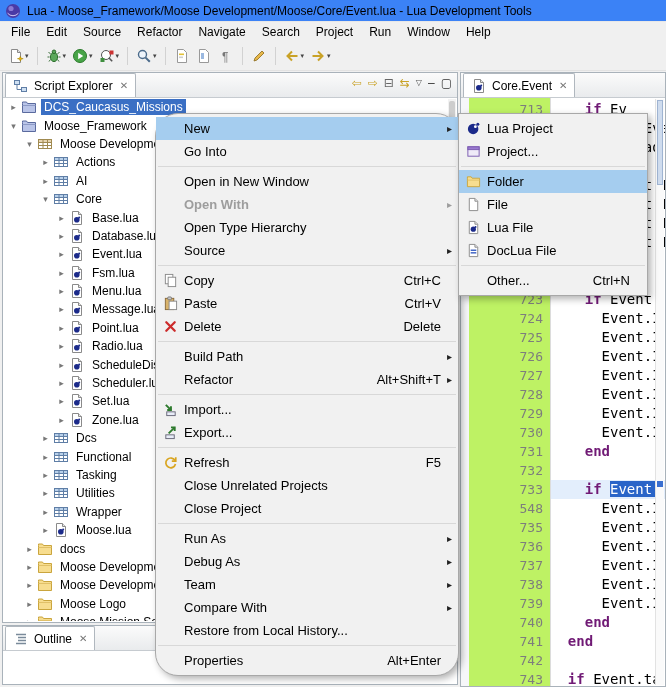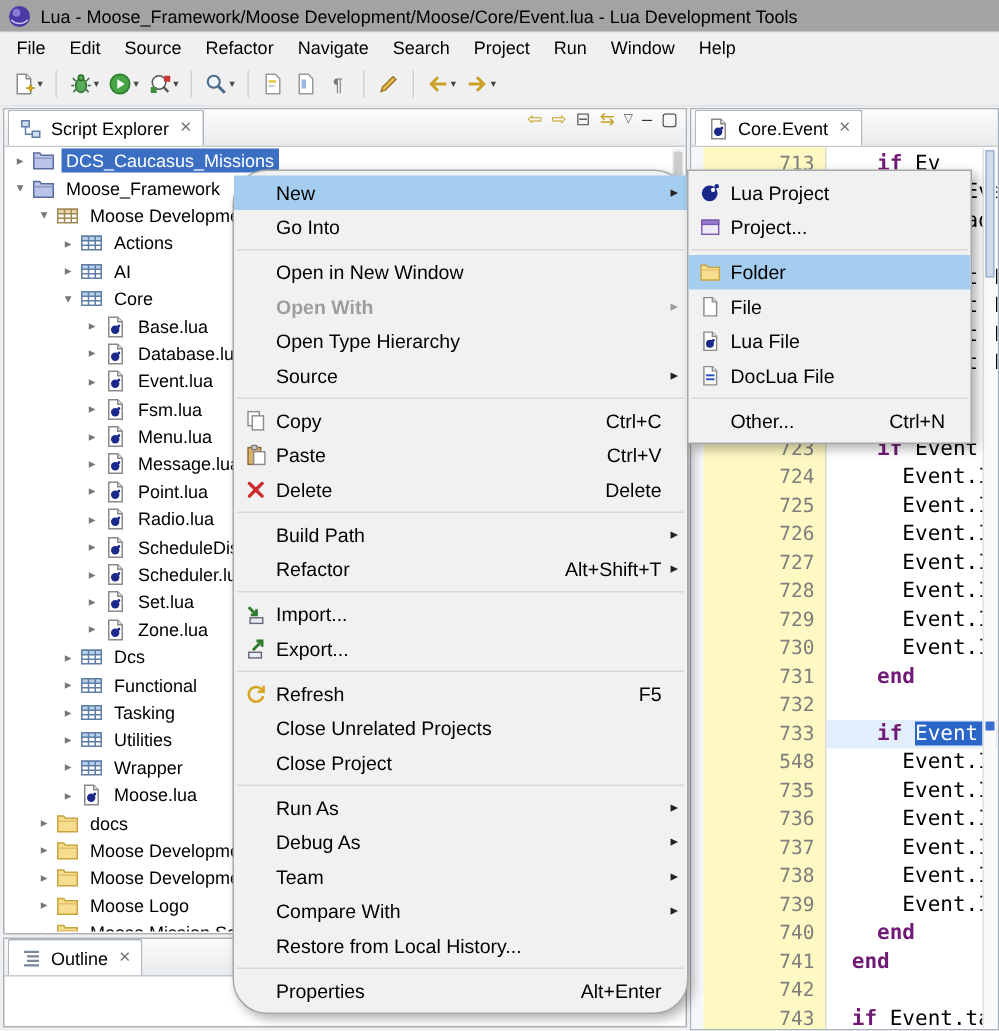--- a/index.html
+++ b/index.html
@@ -1,62 +1,62 @@
 <!DOCTYPE html>
 <html><head>
 <meta charset="utf-8">
 <style>
   * { margin:0; padding:0; box-sizing:border-box; }
   html,body { width:666px; height:687px; }
   body { font-family:"Liberation Sans","DejaVu Sans",sans-serif; font-size:12px; color:#000;
          background:#f0f0f0; overflow:hidden; position:relative; }
 
   
-  .titlebar { position:absolute; left:0; top:0; width:666px; height:22px; background:#a3a3a3;
+  .titlebar { position:absolute; left:0; top:0; width:666px; height:22px; background:#3b82f6;
               display:flex; align-items:center; gap:6px; padding-left:5px; border-bottom:1px solid #e8e8e8; }
   .titlebar .title { font-size:12px; white-space:nowrap; }
   .app-icon svg { width:16px; height:16px; display:block; }
   .menubar { position:absolute; left:0; top:22px; width:666px; height:20px; background:#f0f0f0;
              display:flex; align-items:center; padding-left:3px; }
   .menubar .mi { padding:2px 8px; }
   .toolbar { position:absolute; left:0; top:42px; width:666px; height:29px; background:#f0f0f0;
              display:flex; align-items:center; padding-left:5px; border-bottom:1px solid #e2e2e2; }
   .tbtn { height:22px; display:flex; align-items:center; padding:0 2px; margin:0 1px; }
   .tbtn .caret { font-size:7px; color:#444; margin-left:1px; }
   .tsep { width:1px; height:18px; background:#d2d2d2; margin:0 5px; display:inline-block; }
   .icn svg { width:16px; height:16px; display:block; }
 
   
   .panel { position:absolute; border:1px solid #a9b2ba; background:#fff; }
   #script-explorer { left:2px; top:72px; width:456px; height:551px; }
   #outline-panel   { left:2px; top:625px; width:456px; height:60px; }
   #editor-panel    { left:460px; top:72px; width:206px; height:615px; }
   .phead { height:25px; background:linear-gradient(#fbfbfb,#e9ebed); border-bottom:1px solid #c6cbd0;
-           display:flex; align-items:flex-start; position:relative; }
+           display:flex; align-items:center; position:relative; }
   .ptab { height:24px; background:#fff; border:1px solid #b0b7be; border-bottom:none;
           border-radius:2px 2px 0 0; display:flex; align-items:center; gap:5px; padding:0 7px;
           margin-left:2px; white-space:nowrap; }
   .ptab .close { color:#777; font-size:10px; margin-left:2px; }
   .phead-icons { margin-left:auto; display:flex; align-items:center; gap:6px; padding:0 5px 4px 0; }
   .hicon { font-size:12px; line-height:12px; }
 
   
   .tree { position:absolute; top:25px; left:1px; right:9px; bottom:1px; overflow:hidden; background:#fff; }
   .trow { height:18.4px; display:flex; align-items:center; white-space:nowrap; }
   .trow .exp { width:11px; font-size:9px; color:#777; text-align:center; flex:0 0 11px; }
   .trow .ticon { width:16px; height:16px; margin:0 4px 0 2px; flex:0 0 16px; }
   .trow .tlabel { padding:1px 3px; }
   .trow.selected .tlabel { background:#3a6fc4; color:#fff; }
   .vscroll { position:absolute; top:26px; right:1px; bottom:1px; width:8px; background:#f2f2f2; }
   .vscroll .thumb { position:absolute; left:1px; right:1px; background:#cdcdcd; border-radius:2px; }
 
   
   .ebody { position:absolute; top:25px; left:0; right:0; bottom:0; background:#fff; display:flex; overflow:hidden; }
   .gutter { width:8px; background:#f6f7f9; flex:0 0 8px; }
-  .lnums { width:82px; flex:0 0 82px; background:#fef9c3; border-right:1px solid #dcdcdc;
+  .lnums { width:82px; flex:0 0 82px; background:#bef264; border-right:1px solid #dcdcdc;
            font-family:"DejaVu Sans Mono",monospace; font-size:13px; color:#7d7d7d;
            text-align:right; padding:2px 7px 0 0; }
   .codearea { flex:1; font-family:"DejaVu Sans Mono",monospace; font-size:14px;
               white-space:pre; padding-top:2px; padding-left:0; overflow:hidden; }
   .cl { height:19px; line-height:19px; }
   .cl.current { background:#e3eefc; }
   .tk { color:#701a75; font-weight:bold; }
   .ts { background:#2a65c8; color:#fff; }
   .escroll { position:absolute; top:26px; right:1px; width:9px; bottom:1px; background:#fafafa;
              border-left:1px solid #e2e2e2; }

